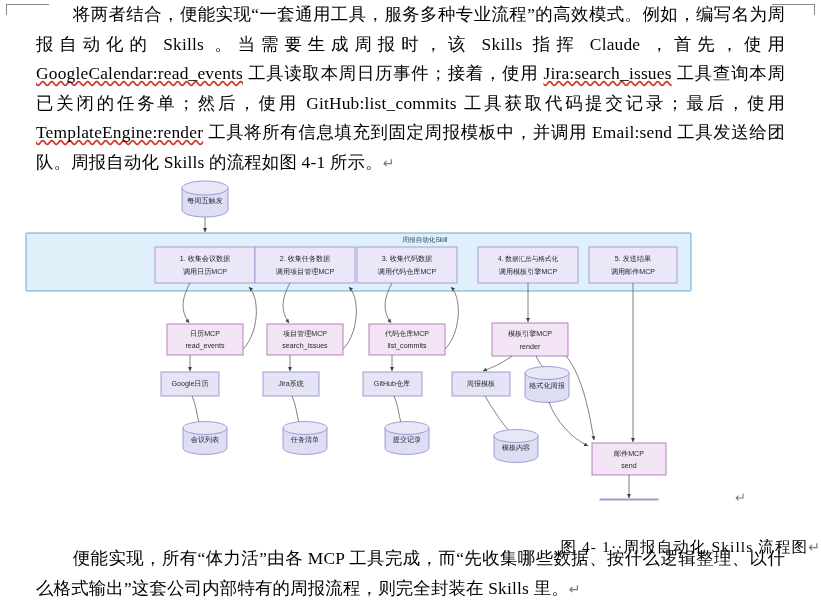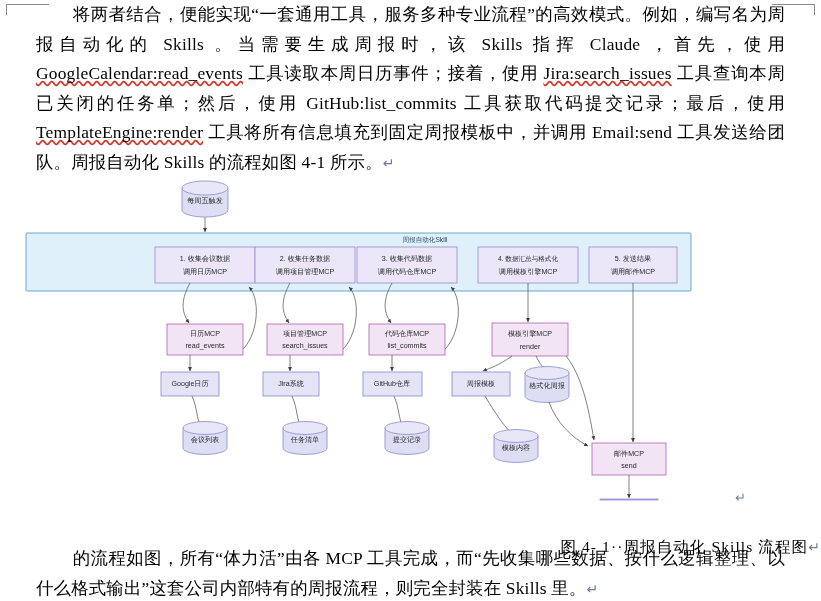--- a/index.html
+++ b/index.html
@@ -229,16 +229,16 @@
     </svg>
 
   </div>
 
   <div class="cap-end">↵</div>
   <div class="caption">
     <span>图 4- 1··周报自动化 Skills 流程图</span><span class="pilcrow">↵</span>
   </div>
 
   <div class="para para-bottom">
-    <span class="ind"></span><span id="pbot-runs"><span>的流程如图，所有“体力活”由各 </span><span class="lat">MCP</span><span> 工具完成，而“先收集哪些数据、按什么逻辑整理、以什么格式输出”这套公司内部特有的周报流程，则完全封装在 </span><span class="lat">Skills</span><span> 里。</span></span><span class="pilcrow">↵</span>
+    <span class="ind"></span><span id="pbot-runs"><span>便能实现，所有“体力活”由各 </span><span class="lat">MCP</span><span> 工具完成，而“先收集哪些数据、按什么逻辑整理、以什么格式输出”这套公司内部特有的周报流程，则完全封装在 </span><span class="lat">Skills</span><span> 里。</span></span><span class="pilcrow">↵</span>
   </div>
 
 </div>
 
 </body></html>

